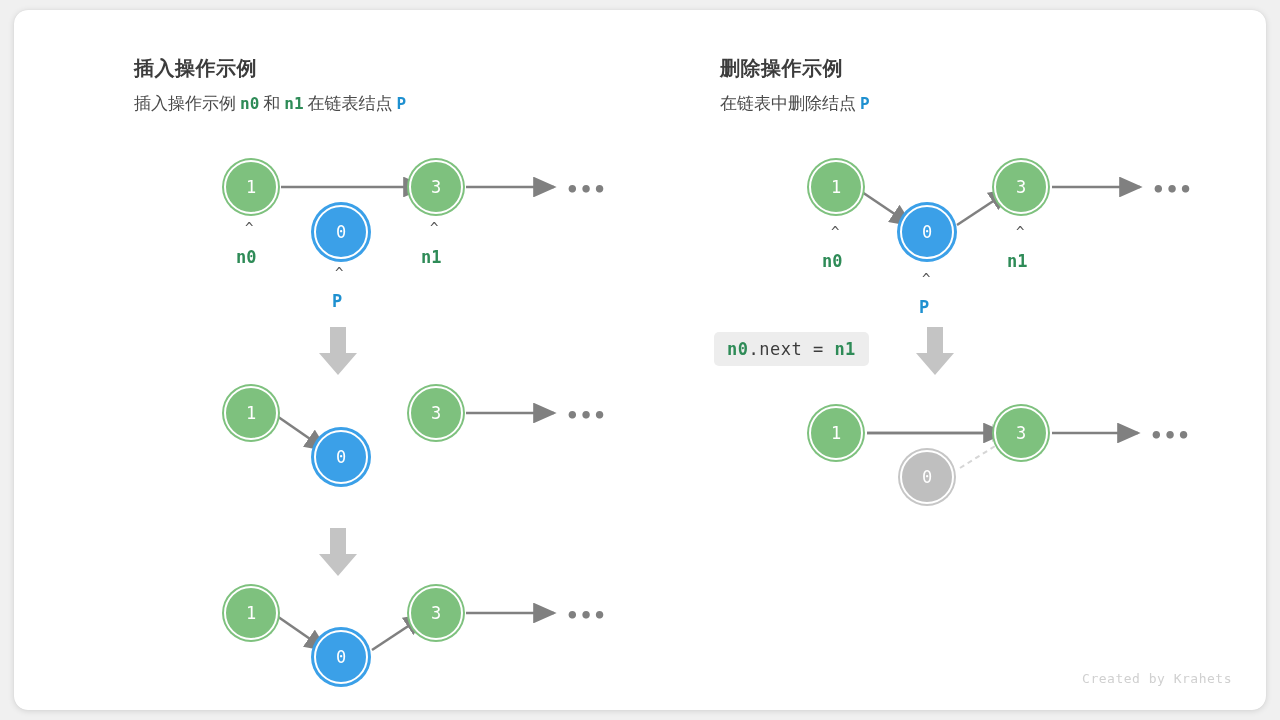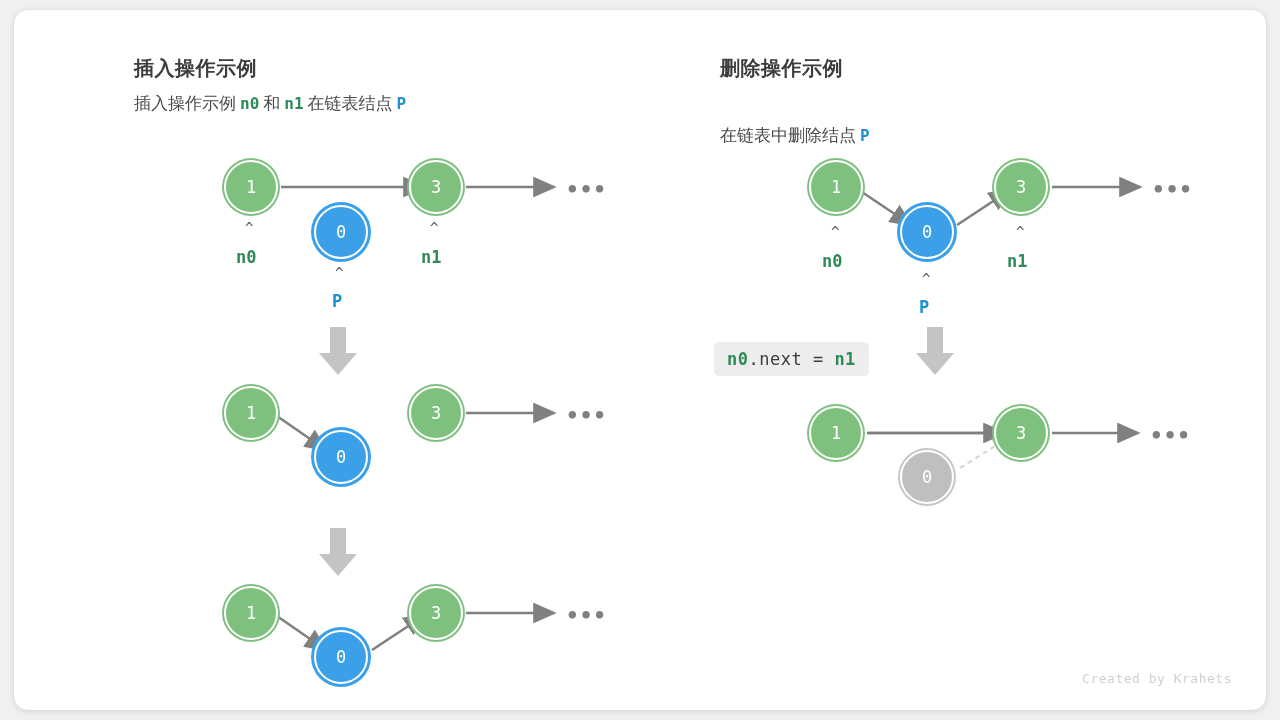--- a/index.html
+++ b/index.html
@@ -224,21 +224,21 @@
     <div class="node green-node" style="left:295px; top:576px;">
       <span>3</span>
     </div>
     <div class="ellipsis" style="left:452px; top:596px;">•••</div>
   </div>
 
   <div class="panel" id="panel-right">
 
     <div class="panel-title" style="left:16px; top:45px;">删除操作示例</div>
 
-    <div class="panel-subtitle" style="left:16px; top:82px;margin-top:32px;">
+    <div class="panel-subtitle" style="left:16px; top:82px;">
       <span>在链表中删除结点</span><span class="mono blue">P</span>
     </div>
 
     <svg class="edges">
       <defs>
         <marker id="ah-gray3" markerWidth="9" markerHeight="8" refX="8" refY="4" orient="auto">
           <path d="M0,0 L9,4 L0,8 z" fill="#808080"></path>
         </marker>
         <marker id="ah-light2" markerWidth="8" markerHeight="7" refX="7" refY="3.5" orient="auto">
           <path d="M0,0 L8,3.5 L0,7 z" fill="#d6d6d6"></path>
@@ -265,21 +265,21 @@
 
     <div class="caret" style="left:127px; top:215px;">^</div>
     <div class="ptr-label green" style="left:118px; top:243px;">n0</div>
 
     <div class="caret" style="left:218px; top:262px;">^</div>
     <div class="ptr-label blue" style="left:215px; top:289px;">P</div>
 
     <div class="caret" style="left:312px; top:215px;">^</div>
     <div class="ptr-label green" style="left:303px; top:243px;">n1</div>
 
-    <div class="code-chip" style="left:10px; top:332px;">
+    <div class="code-chip" style="left:10px; top:322px;">
       <b class="green">n0</b><span>.next = </span><b class="green">n1</b>
     </div>
     <svg class="down-arrow" style="left:210px; top:315px;" width="42" height="52" viewBox="0 0 42 52">
       <path d="M13,2 L29,2 L29,28 L40,28 L21,50 L2,28 L13,28 z" fill="#c4c4c4"></path>
     </svg>
 
     <svg class="edges">
 
       <line x1="163" y1="423" x2="306" y2="423" stroke="#808080" stroke-width="2.6" marker-end="url(#ah-light2)"></line>
       <line x1="163" y1="423" x2="300" y2="423" stroke="#808080" stroke-width="2.6" marker-end="url(#ah-gray3)"></line>

